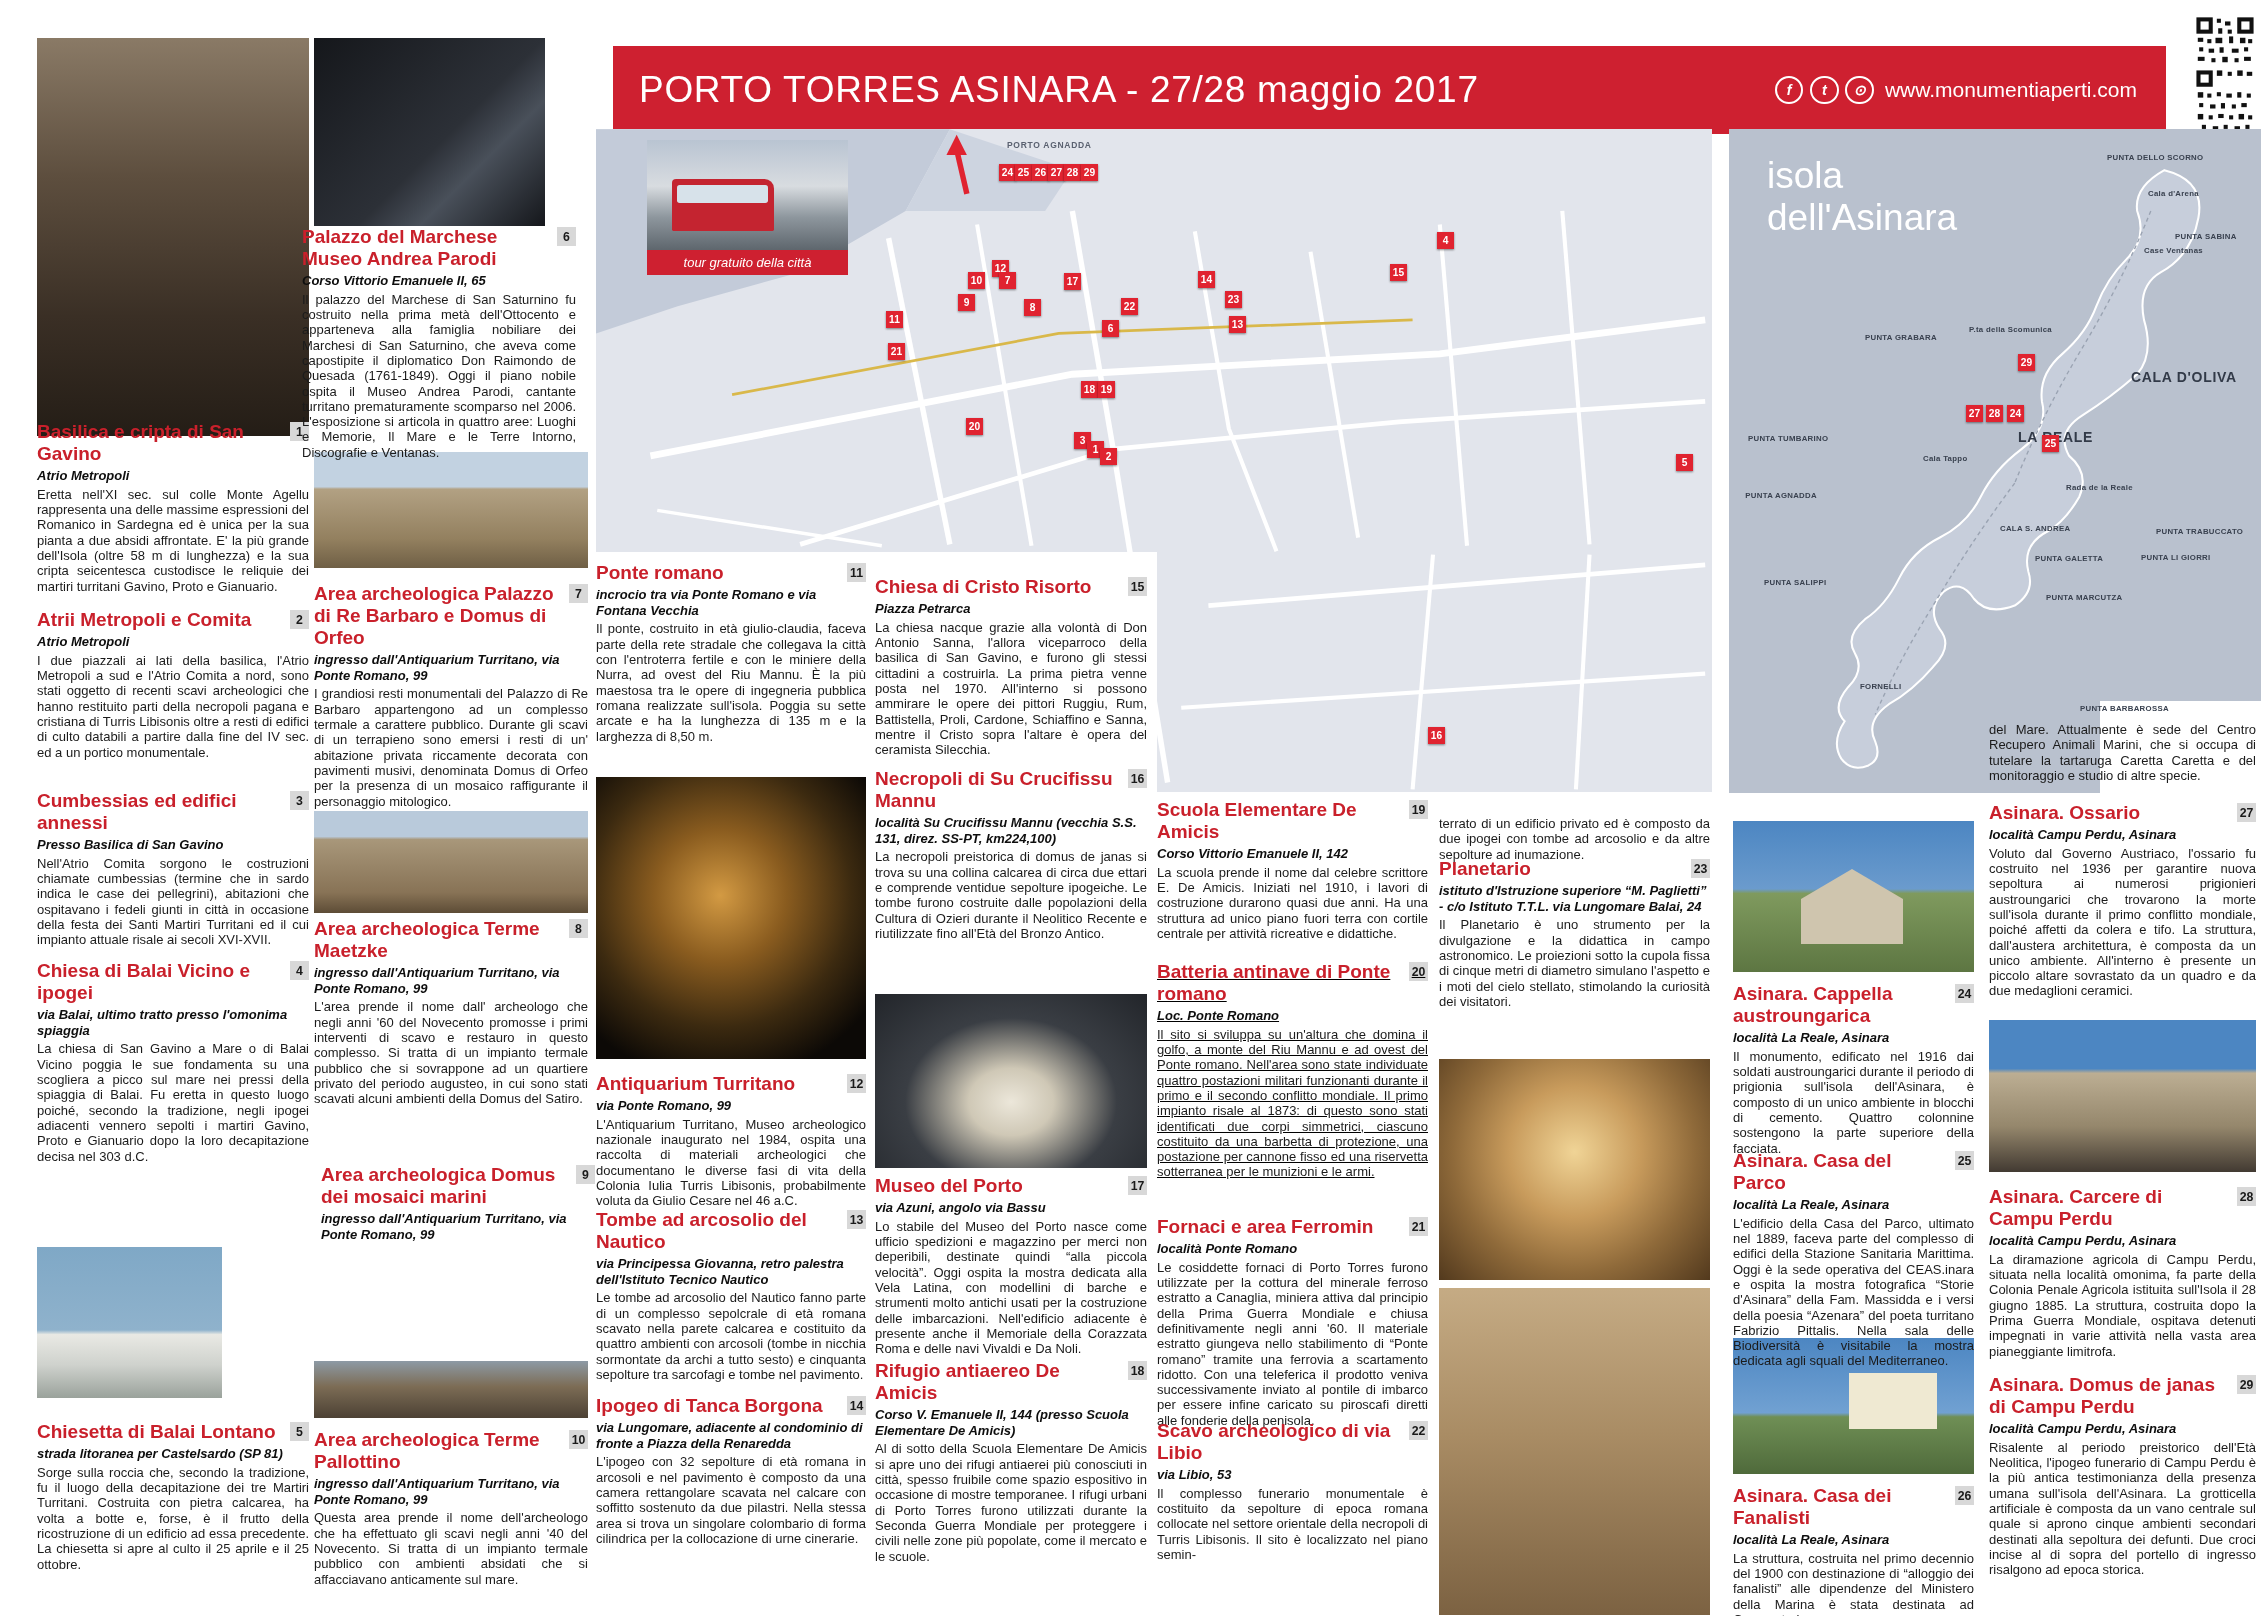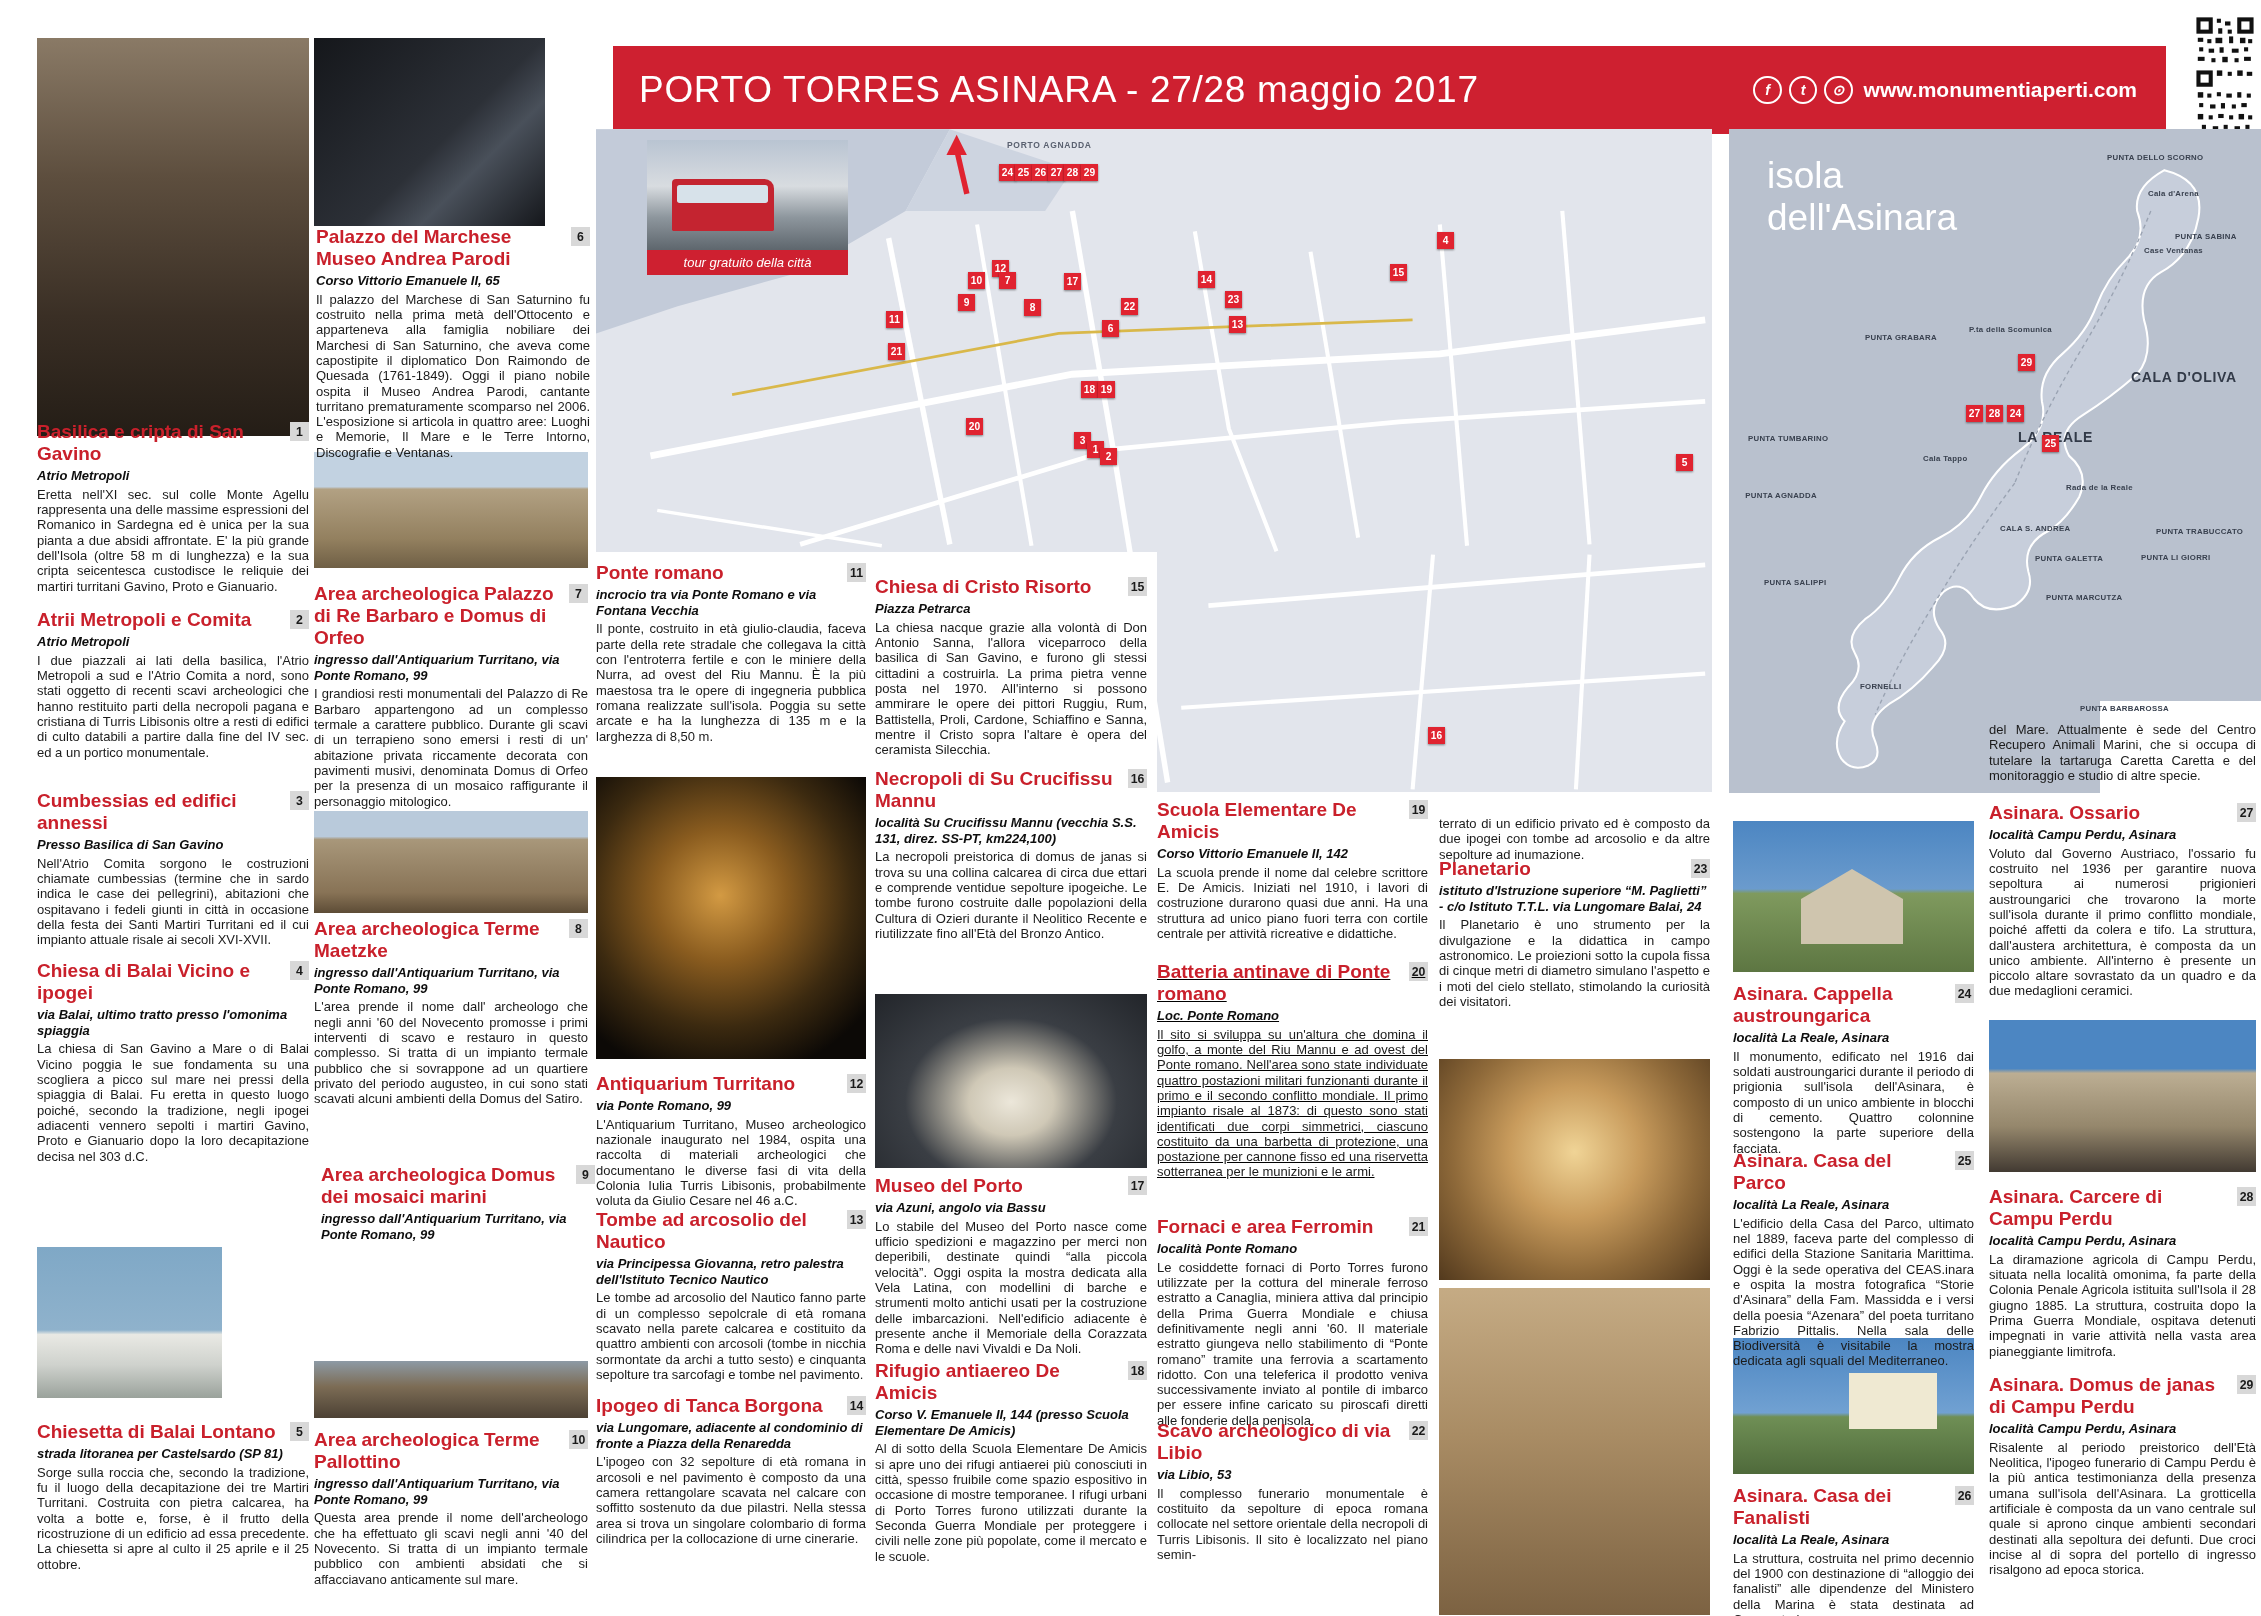--- a/index.html
+++ b/index.html
@@ -4,21 +4,21 @@
 <style>
   html,body{margin:0;padding:0;background:#ffffff;font-family:"Liberation Sans",sans-serif;}
   #page{position:relative;width:2261px;height:1617px;background:#ffffff;overflow:hidden;}
 
   
   #banner{position:absolute;left:613px;top:46px;width:1553px;height:88px;background:#ce2030;display:flex;align-items:center;color:#fff;}
   #banner-title{font-size:37px;font-weight:500;letter-spacing:0.7px;margin-left:26px;white-space:nowrap;}
   #banner-right{margin-left:auto;display:flex;align-items:center;gap:11px;margin-right:29px;}
   #social-icons{display:flex;gap:6.8px;align-items:center;}
   .soc{width:24.5px;height:24.5px;border-radius:50%;border:2px solid #fff;color:#fff;font-size:14.3px;font-weight:bold;display:flex;align-items:center;justify-content:center;font-style:italic;}
-  #website{font-size:21px;font-weight:700;}
+  #website{font-size:21px;font-weight:400;}
   #qr{position:absolute;left:2195px;top:16.3px;width:60px;height:117px;}
 
   
   #logo-box{position:absolute;left:1517px;top:150px;width:185px;height:169px;background:#fff;display:flex;flex-direction:column;align-items:center;justify-content:center;}
   #logo-word{font-size:18.4px;font-weight:bold;color:#111;margin-top:5.4px;letter-spacing:0.3px;}
 
   
   .maprect{position:absolute;background:#e2e5ec;}
   #city-map{position:absolute;left:596px;top:129px;width:1116px;height:664px;}
   #island-map{position:absolute;left:1729px;top:129px;width:532px;height:664px;}
@@ -289,21 +289,21 @@
   </div>
   <div class="entry" style="left:37px;top:1421px;width:272px;">
     <div class="e-head">
         <h3 class="e-title">Chiesetta di Balai Lontano</h3>
         <span class="e-num">5</span>
       </div>
     <p class="e-addr">strada litoranea per Castelsardo (SP 81)</p>
     <p class="e-body">Sorge sulla roccia che, secondo la tradizione, fu il luogo della decapitazione dei tre Martiri Turritani. Costruita con pietra calcarea, ha volta a botte e, forse, è il frutto della ricostruzione di un edificio ad essa precedente. La chiesetta si apre al culto il 25 aprile e il 25 ottobre.</p>
   </div>
 
-  <div class="entry" style="left:316px;top:226px;width:274px;">
+  <div class="entry" style="left:302px;top:226px;width:274px;">
     <div class="e-head">
         <h3 class="e-title">Palazzo del Marchese Museo Andrea Parodi</h3>
         <span class="e-num">6</span>
       </div>
     <p class="e-addr">Corso Vittorio Emanuele II, 65</p>
     <p class="e-body">Il palazzo del Marchese di San Saturnino fu costruito nella prima metà dell'Ottocento e apparteneva alla famiglia nobiliare dei Marchesi di San Saturnino, che aveva come capostipite il diplomatico Don Raimondo de Quesada (1761-1849). Oggi il piano nobile ospita il Museo Andrea Parodi, cantante turritano prematuramente scomparso nel 2006. L'esposizione si articola in quattro aree: Luoghi e Memorie, Il Mare e le Terre Intorno, Discografie e Ventanas.</p>
   </div>
   <div class="entry" style="left:314px;top:583px;width:274px;">
     <div class="e-head">
         <h3 class="e-title">Area archeologica Palazzo di Re Barbaro e Domus di Orfeo</h3>

